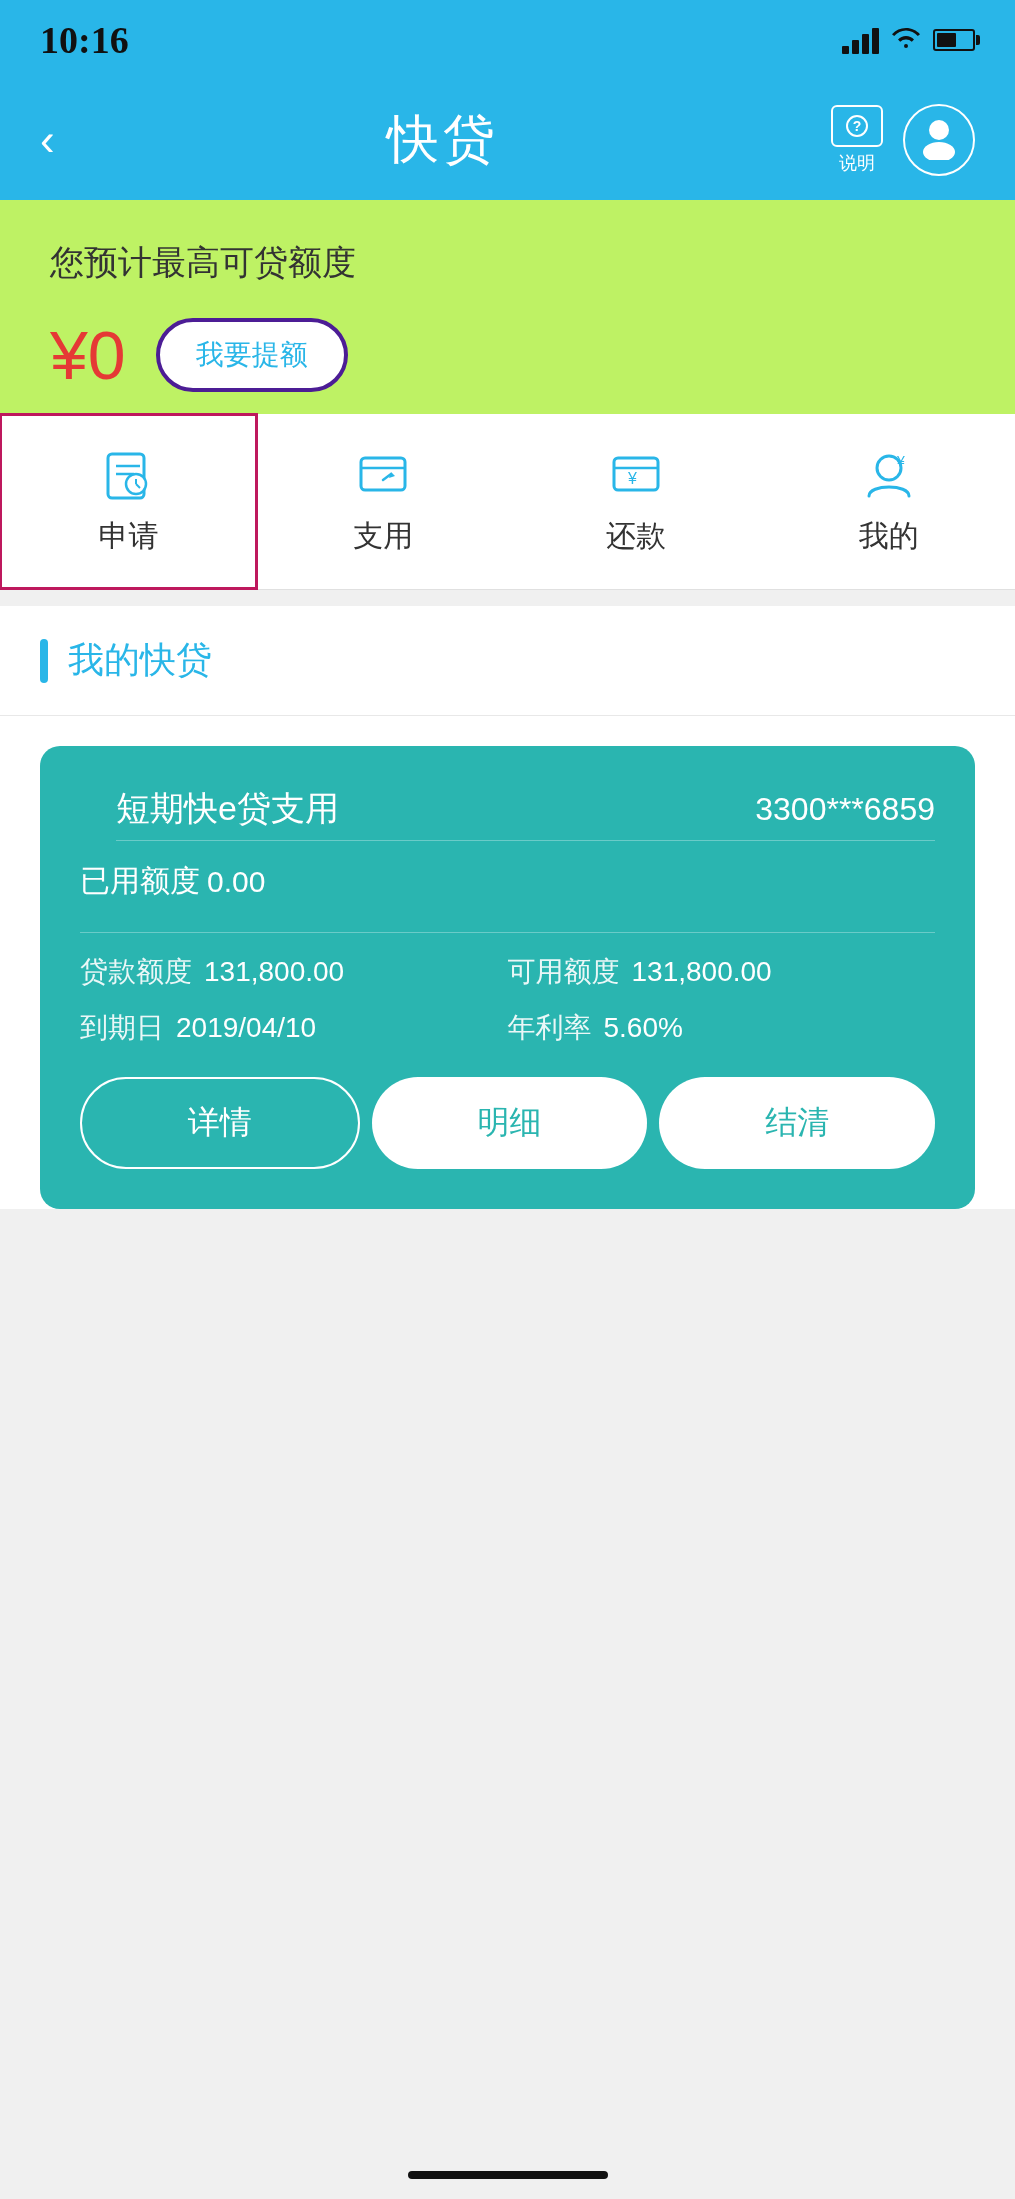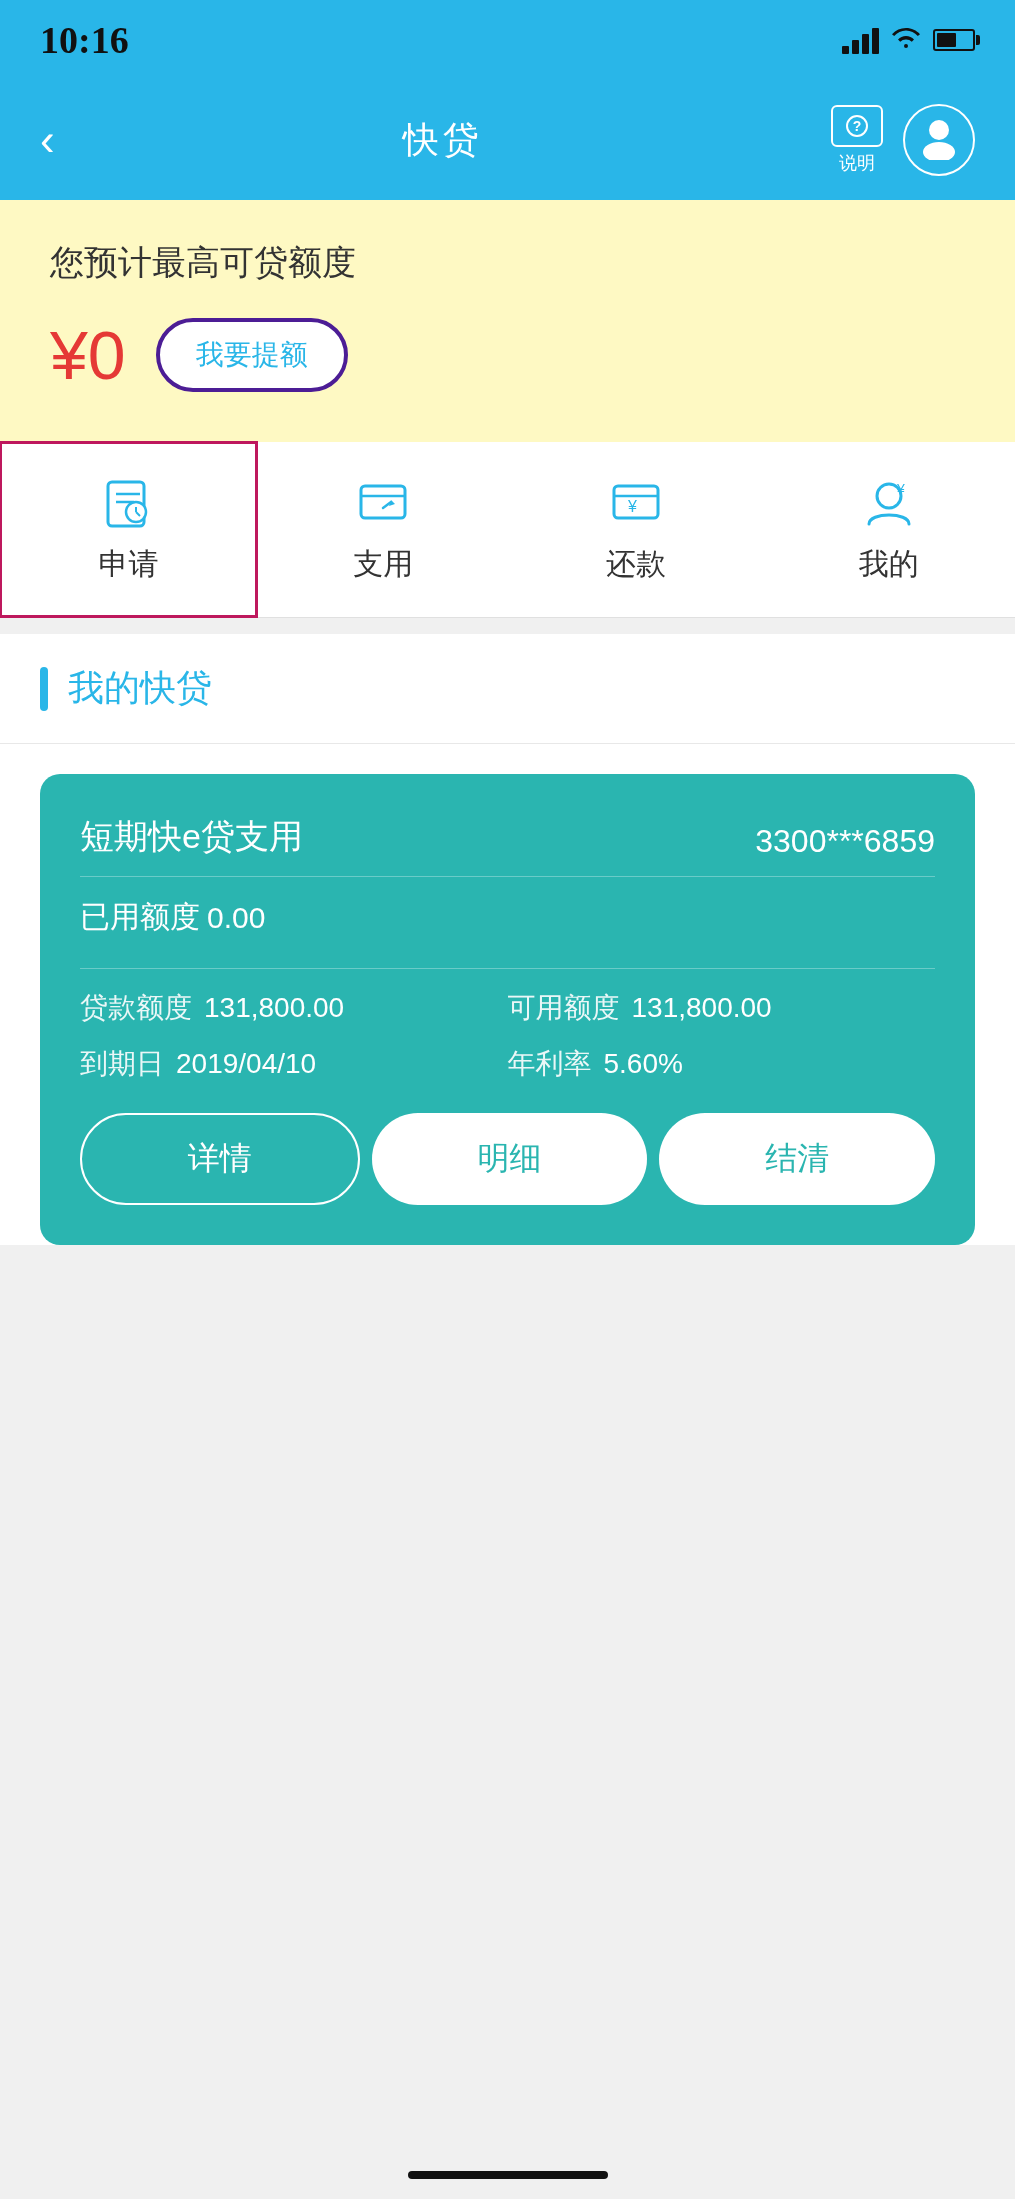--- a/index.html
+++ b/index.html
@@ -90,21 +90,21 @@
       justify-content: space-between;
       padding: 0 40px;
     }
     .nav-back {
       color: white;
       font-size: 44px;
       font-weight: 300;
       cursor: pointer;
     }
     .nav-title {
-      font-size: 36px;
+      font-size: 52px;
       color: white;
       font-weight: 500;
       letter-spacing: 4px;
     }
     .nav-right {
       display: flex;
       align-items: center;
       gap: 20px;
     }
     .nav-help {
@@ -150,22 +150,22 @@
       justify-content: center;
       overflow: hidden;
     }
     .avatar-person {
       font-size: 40px;
       color: white;
     }
 
     
     .credit-section {
-      background: #fef9c3;
-      padding: 40px 50px 48px 50px;
+      background: #bef264;
+      padding: 40px 50px 20px 50px;
     }
     .credit-label {
       font-size: 34px;
       color: #333;
       margin-bottom: 30px;
     }
     .credit-amount-row {
       display: flex;
       align-items: center;
       gap: 30px;
@@ -255,24 +255,25 @@
     .loan-card {
       background: #2ab5b0;
       border-radius: 20px;
       margin: 30px 40px;
       padding: 40px;
       color: white;
     }
     .loan-card-header {
       display: flex;
       justify-content: space-between;
-      align-items: flex-end;
+      align-items: center;
       margin-bottom: 20px;
-      padding-bottom: 16px;
+      padding-bottom: 8px;
       border-bottom: 1px solid rgba(255,255,255,0.3);
+      margin-left: 36px;
     }
     .loan-type {
       font-size: 34px;
       font-weight: 500;
     }
     .loan-account {
       font-size: 32px;
     }
     .loan-used-row {
       display: flex;

